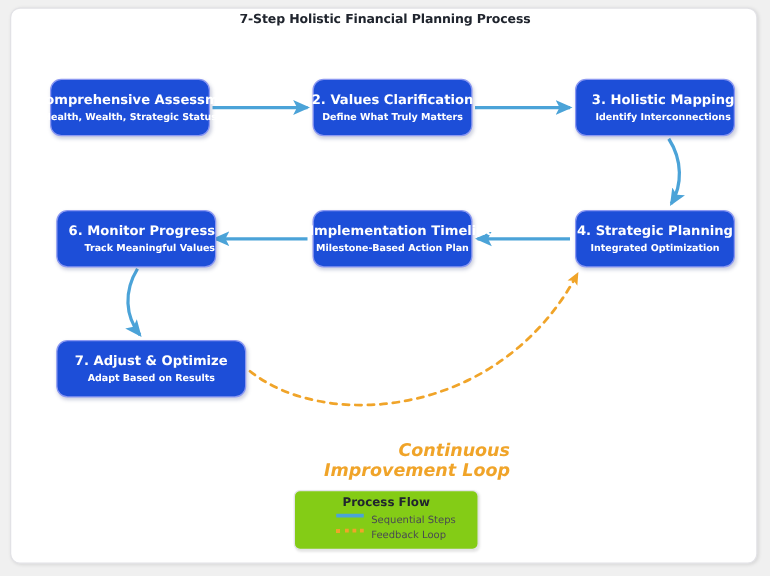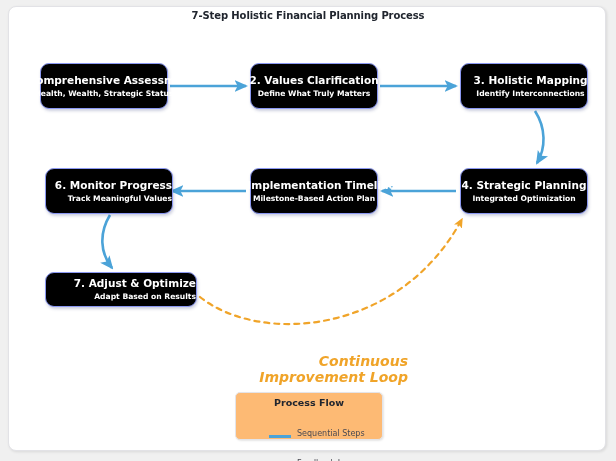--- a/index.html
+++ b/index.html
@@ -42,21 +42,21 @@
     position: absolute;
     left: 0;
     top: 0;
     width: 616px;
     height: 461px;
     pointer-events: none;
   }
   .node {
     position: absolute;
     box-sizing: border-box;
-    background: #000000;
+    background: #1d4ed8;
     border: 1.5px solid #8b98f2;
     border-radius: 9px;
     color: #ffffff;
     display: flex;
     flex-direction: column;
     align-items: center;
     justify-content: center;
     box-shadow: 1px 2px 3px rgba(60,70,130,0.25);
   }
   .node .node-title {
@@ -83,36 +83,36 @@
     font-weight: bold;
     color: #f0a429;
   }
   #legend {
     position: absolute;
     left: 235px;
     top: 392px;
     width: 148px;
     height: 48px;
     box-sizing: border-box;
-    background: #fdba74;
+    background: #84cc16;
     border: 1px solid #e4e4e8;
     border-radius: 5px;
     box-shadow: 1px 1px 2px rgba(0,0,0,0.10);
   }
   #legend-title {
     text-align: center;
     font-size: 9.5px;
     font-weight: bold;
     color: #20252e;
     margin-top: 4px;
   }
   .legend-row {
     display: flex;
-    align-items: flex-end;
-    margin-top: 21px;
+    align-items: flex-start;
+    margin-top: 3px;
     padding-left: 33px;
   }
   .legend-swatch {
     width: 22px;
     height: 0;
     margin-right: 6px;
     flex: none;
   }
   .legend-swatch.solid { border-top: 3px solid #4ba3d8; }
   .legend-swatch.dashed { border-top: 3px dotted #f0a429; }
@@ -179,21 +179,21 @@
   <div class="node" style="left:250px; top:168px; width:128px; height:46px;">
     <div class="node-title">6. Implementation Timeline</div>
     <div class="node-sub">Milestone-Based Action Plan</div>
   </div>
 
   <div class="node" style="left:45px; top:168px; width:128px; height:46px;align-items:flex-end;">
     <div class="node-title">6. Monitor Progress</div>
     <div class="node-sub">Track Meaningful Values</div>
   </div>
 
-  <div class="node" style="left:45px; top:272px; width:152px; height:35px;align-items:flex-end;">
+  <div class="node" style="left:45px; top:272px; width:152px; height:46px;">
     <div class="node-title">7. Adjust &amp; Optimize</div>
     <div class="node-sub">Adapt Based on Results</div>
   </div>
 
   <div id="loop-label">Continuous Improvement Loop</div>
 
   <div id="legend">
     <div id="legend-title">Process Flow</div>
     <div class="legend-row">
       <span class="legend-swatch solid"></span>

